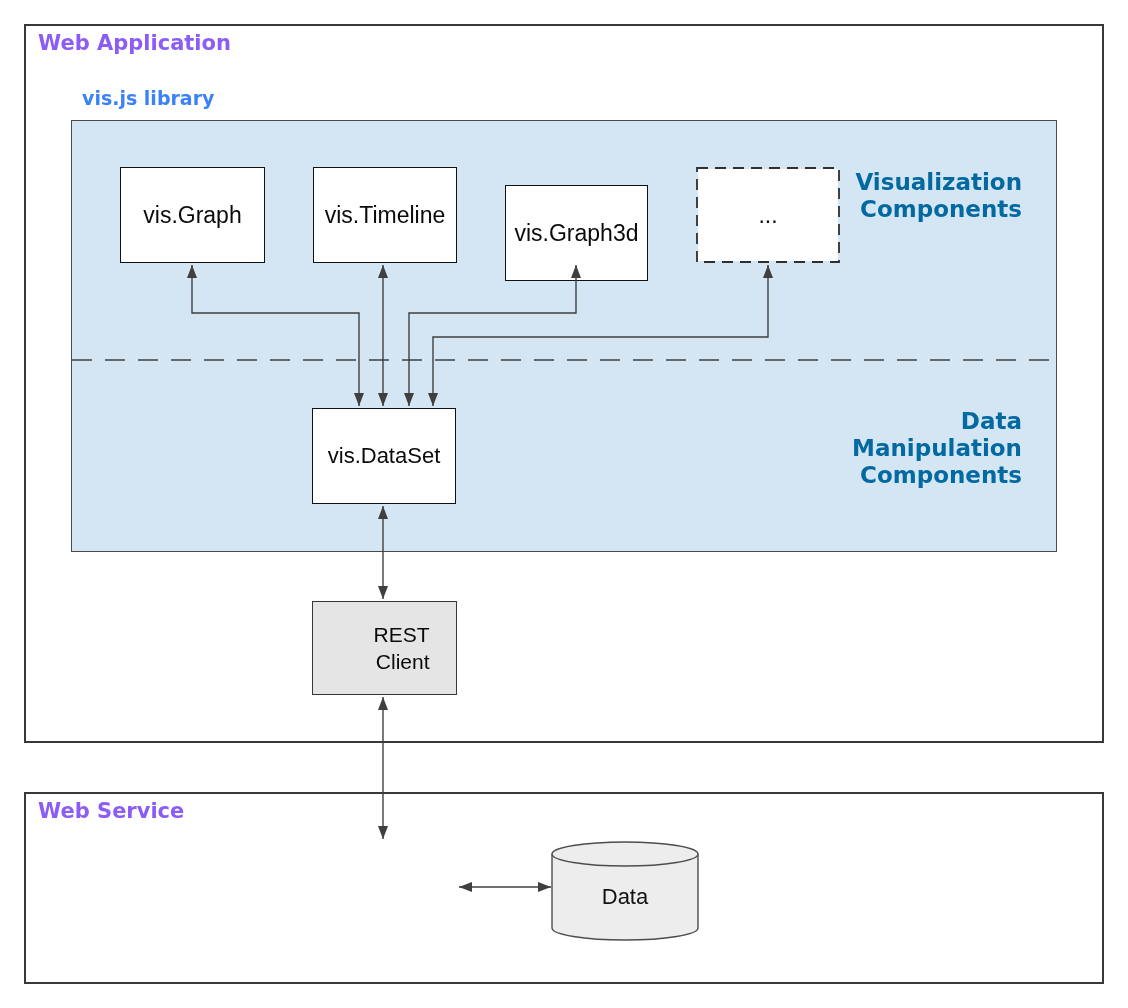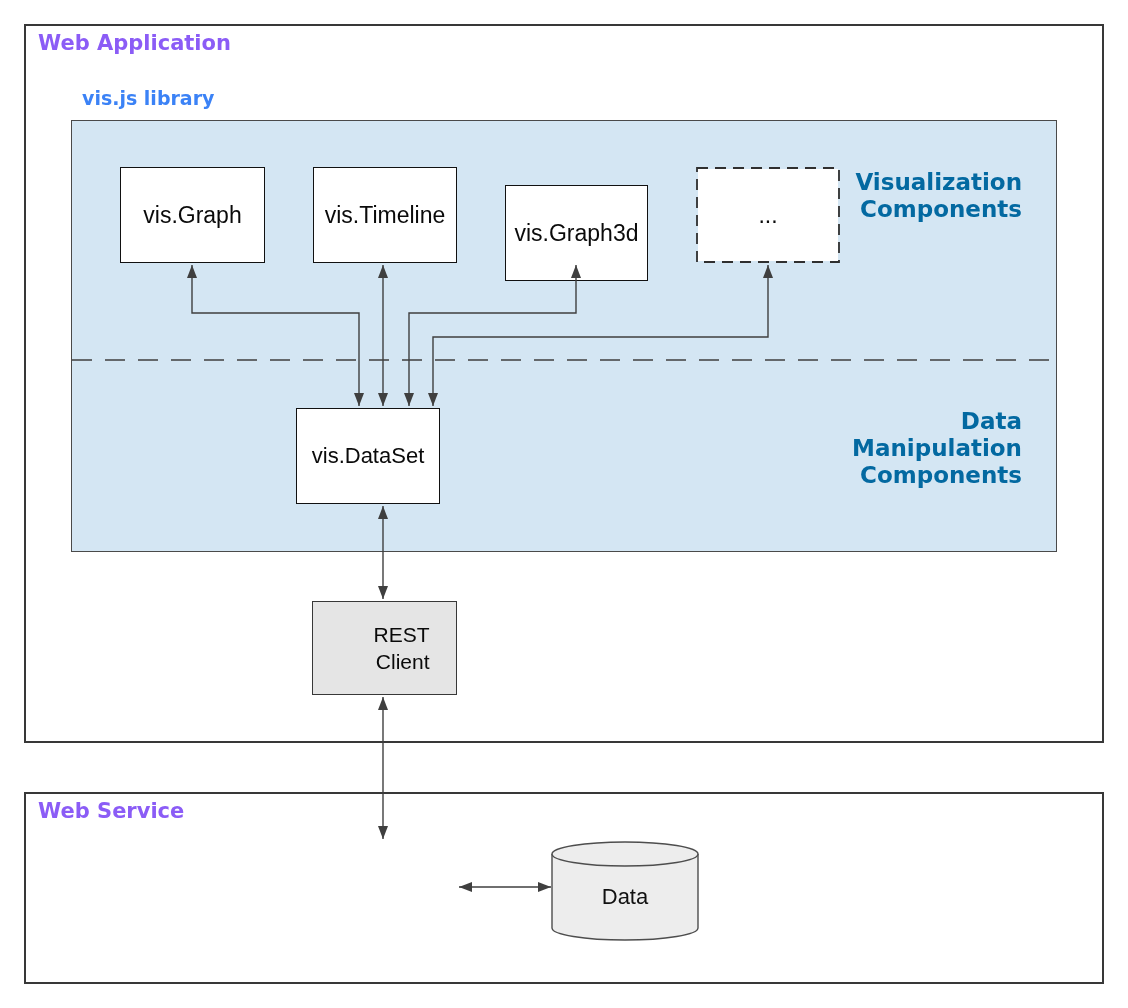--- a/index.html
+++ b/index.html
@@ -34,21 +34,21 @@
   .data-label{top:408px;}
   .node{
     position:absolute;box-sizing:border-box;display:flex;align-items:center;justify-content:center;
     text-align:right;font-size:23px;color:#0a0a0a;background:#ffffff;border:1.5px solid #111111;
   }
   .node .wrap-narrow{display:inline-block;line-height:27px;font-size:21px;}
   .node-graph{left:120px;top:167px;width:145px;height:96px;}
   .node-timeline{left:313px;top:167px;width:144px;height:96px;}
   .node-graph3d{left:505px;top:185px;width:143px;height:96px;}
   .node-dots{left:698px;top:169px;width:140px;height:92px;border:none;}
-  .node-dataset{left:296px;top:408px;width:144px;height:96px;font-size:22px;}
+  .node-dataset{left:312px;top:408px;width:144px;height:96px;font-size:22px;}
   .node-gray{background:#e5e5e5;border:1.5px solid #383838;}
   .node-restclient{left:312px;top:601px;width:145px;height:94px;}
   .node-restapi{left:313px;top:841px;width:144px;height:94px;}
   .overlay{
     position:absolute;left:0;top:0;width:1128px;height:1008px;pointer-events:none;
   }
   .db-text{font-family:"Liberation Sans",sans-serif;font-size:22px;fill:#111111;}
 </style>
 </head>
 <body>

